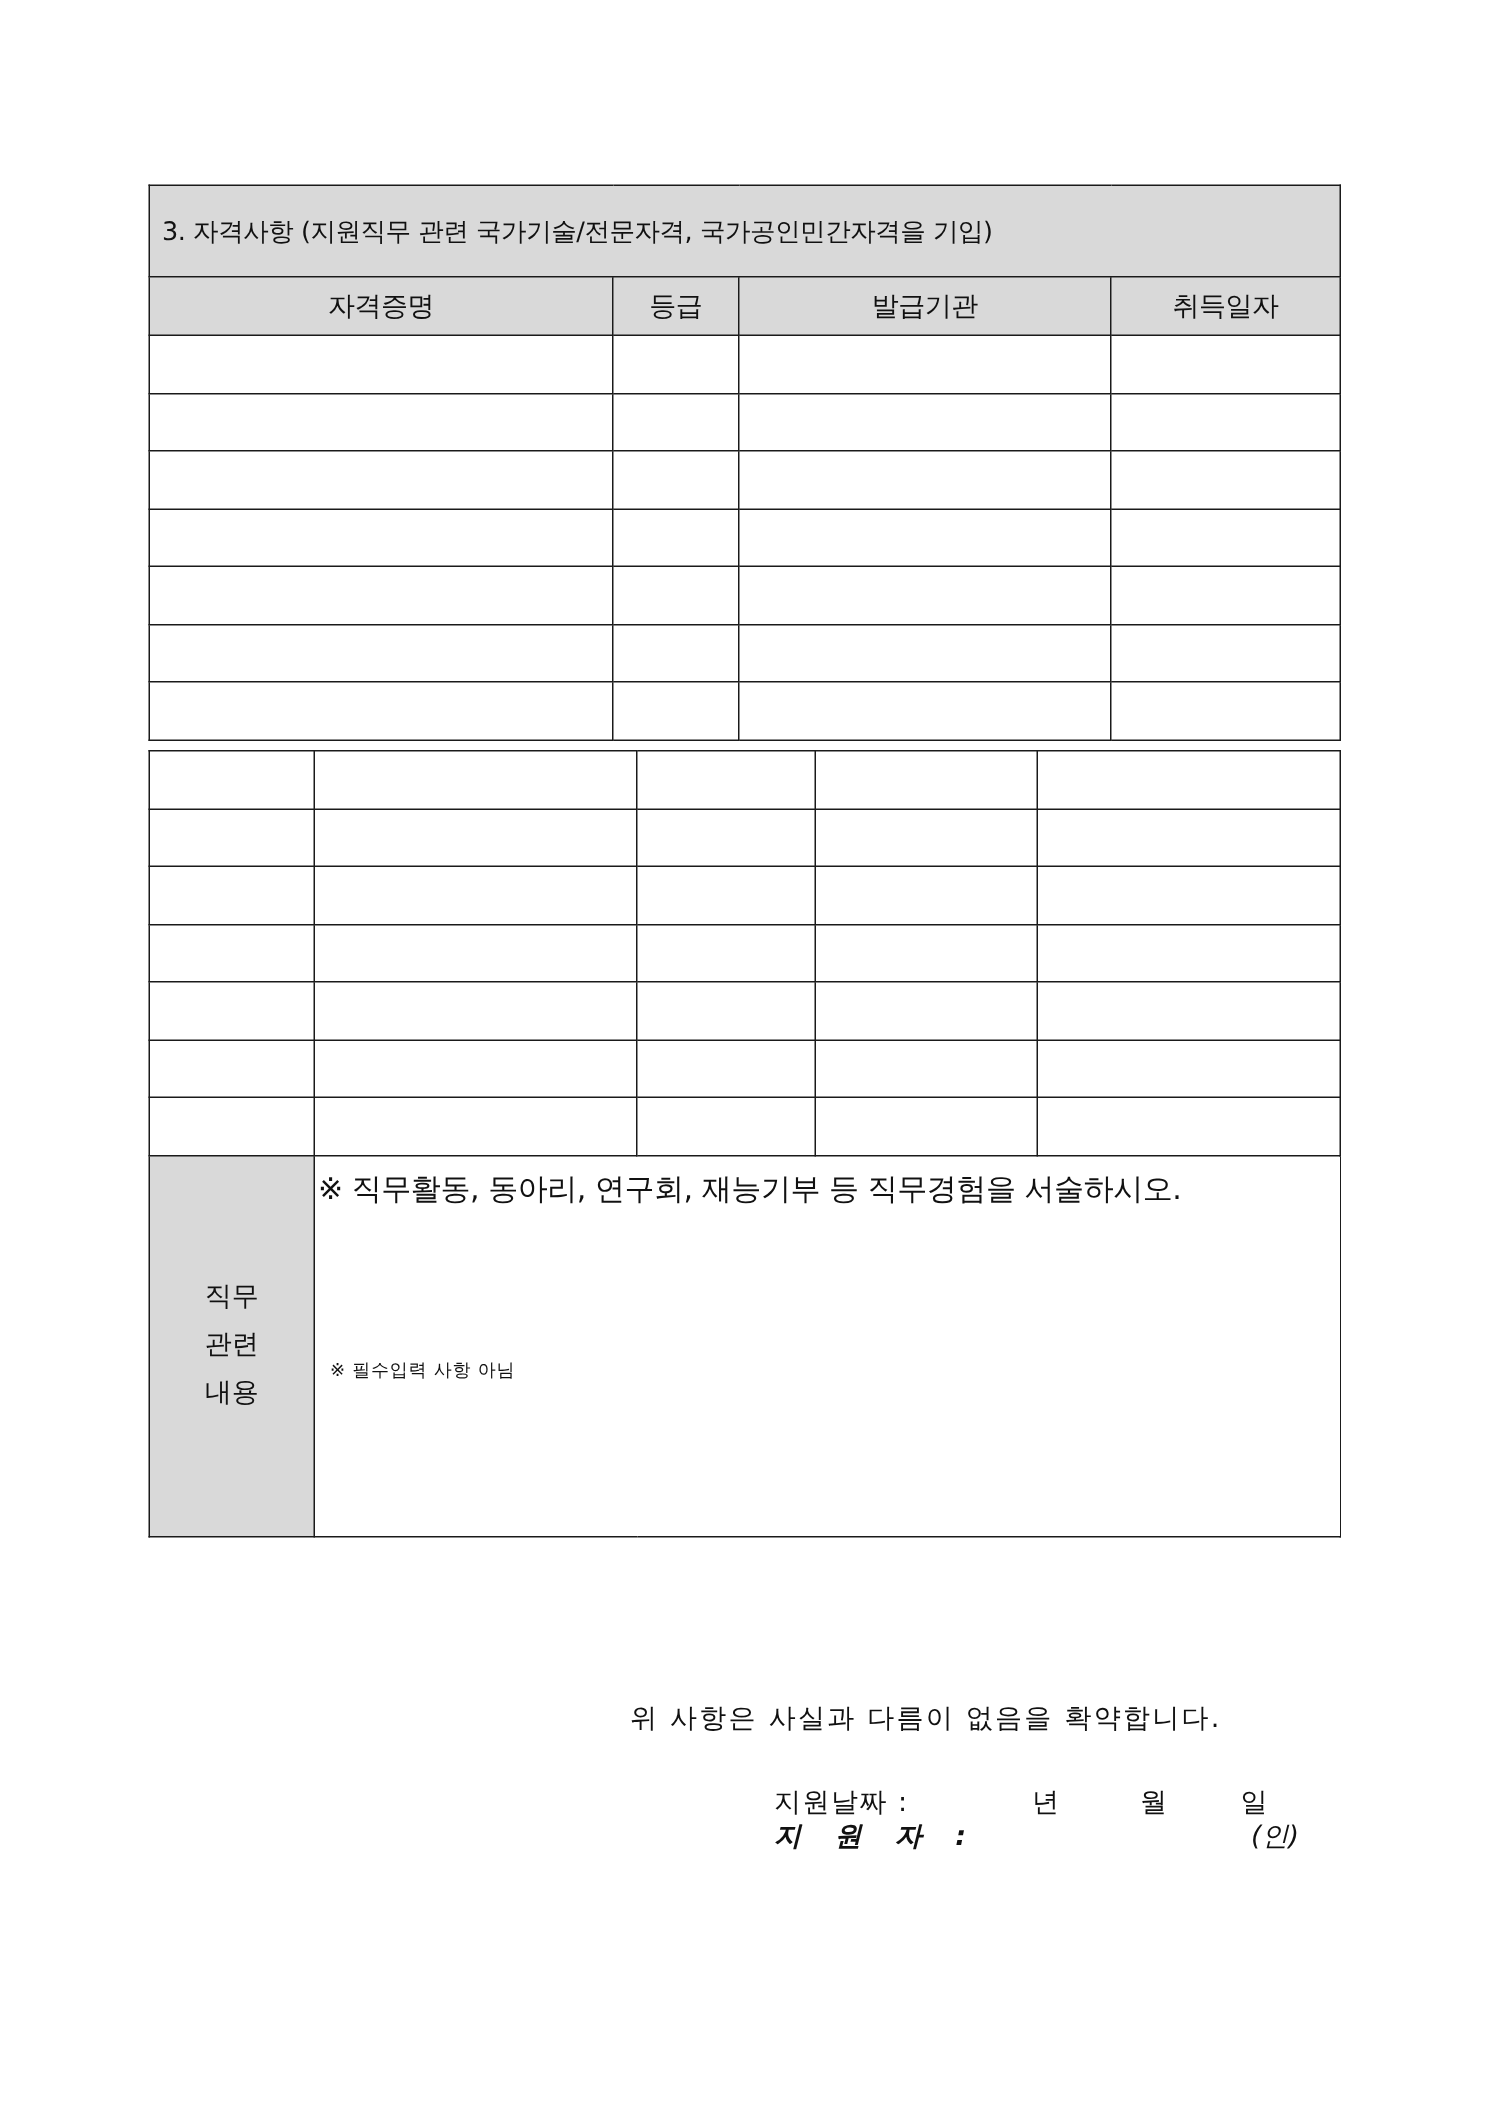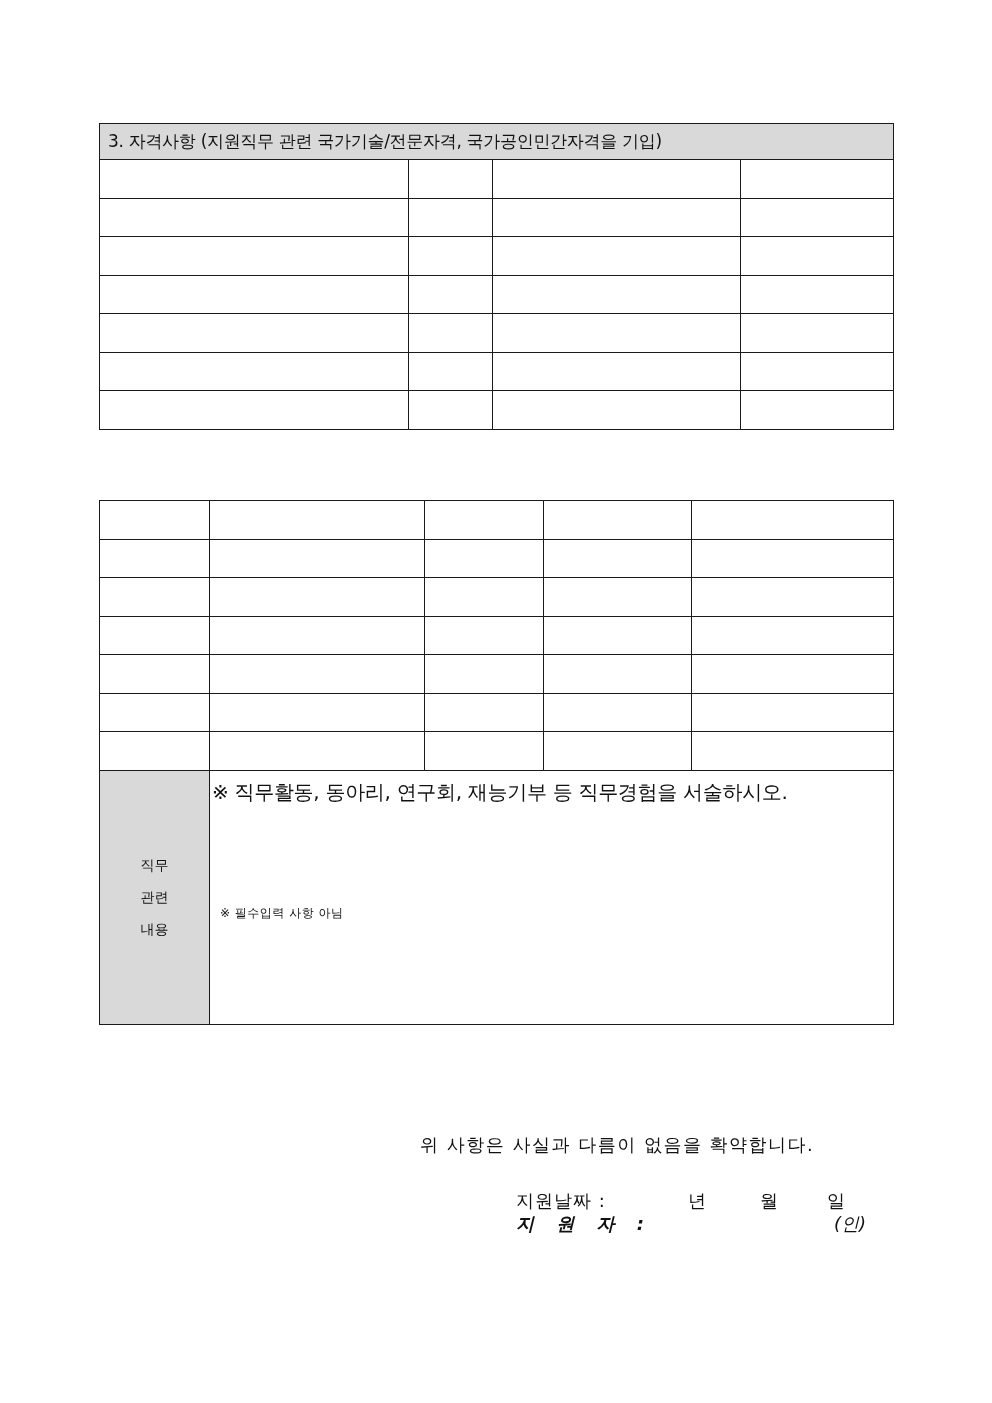--- a/index.html
+++ b/index.html
@@ -15,31 +15,31 @@
   table.form td, table.form th {
     border: 1px solid #1a1a1a; padding: 0; font-weight: normal;
   }
   .title-cell {
     background: #d9d9d9; text-align: left; font-size: 17px;
     padding-left: 8px !important; letter-spacing: -0.3px;
   }
   .head-cell { background: #d9d9d9; text-align: center; font-size: 18px; letter-spacing: -0.3px; }
   .data-cell { background: #ffffff; }
   #tbl-cert { top: 123px; }
-  #tbl-cert .r-title { height: 36px; }
+  #tbl-cert .r-title { height: 61px; }
   #tbl-cert .r-head { height: 39px; }
   #tbl-cert .r-data { height: 38.5px; }
   #tbl-exp { top: 500px; }
   #tbl-exp .r-title { height: 44px; }
   #tbl-exp .r-head { height: 39px; }
   #tbl-exp .r-data { height: 38.5px; }
   #tbl-exp .r-big { height: 254px; }
   .side-label {
     background: #d9d9d9; text-align: center; vertical-align: middle;
-    font-size: 14px; line-height: 32px;
+    font-size: 18px; line-height: 32px;
   }
   .side-label span { display: block; }
   .desc-cell { vertical-align: top; position: relative; }
   .desc-line1 { position: absolute; left: 2px; top: 8px; font-size: 20px; letter-spacing: -0.3px; }
   .desc-line2 { position: absolute; left: 10px; top: 134px; font-size: 12px; letter-spacing: 0.5px; }
   .pledge { position: absolute; left: 420px; top: 1133px; font-size: 18px; letter-spacing: 1.5px; }
   .date-row { position: absolute; top: 1173px; left: 516px; width: 360px; height: 26px; font-size: 18px; }
   .date-row span { position: absolute; top: 16px; }
   .sign-row { position: absolute; top: 1212px; left: 516px; width: 370px; height: 28px; font-size: 18px; }
   .sign-row span { position: absolute; top: 0; font-style: italic; }
@@ -51,20 +51,26 @@
 <table class="form" id="tbl-cert">
   <colgroup>
     <col style="width:309px">
       <col style="width:84px">
       <col style="width:248px">
       <col style="width:153px">
   </colgroup>
   <tbody>
       <tr class="r-title">
     <td class="title-cell" colspan="4">3. 자격사항 (지원직무 관련 국가기술/전문자격, 국가공인민간자격을 기입)</td>
+  </tr>
+  <tr class="r-head">
+    <td class="head-cell">자격증명</td>
+    <td class="head-cell">등급</td>
+    <td class="head-cell">발급기관</td>
+    <td class="head-cell">취득일자</td>
   </tr>
   <tr class="r-data">
     <td class="data-cell"></td>
     <td class="data-cell"></td>
     <td class="data-cell"></td>
     <td class="data-cell"></td>
   </tr>
   <tr class="r-data">
     <td class="data-cell"></td>
     <td class="data-cell"></td>

